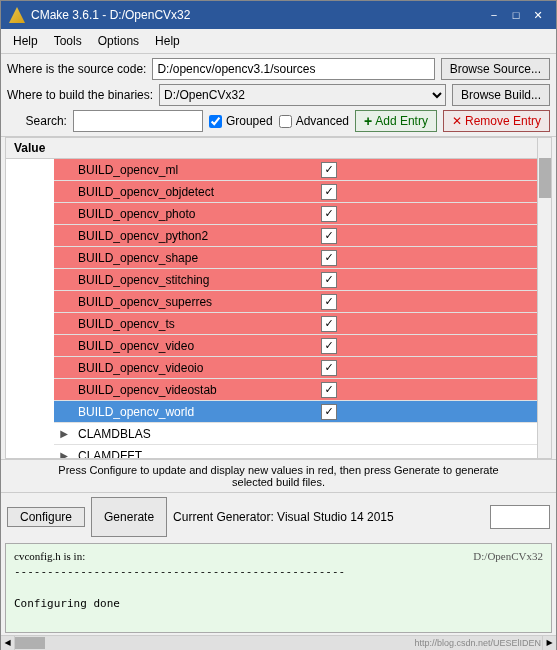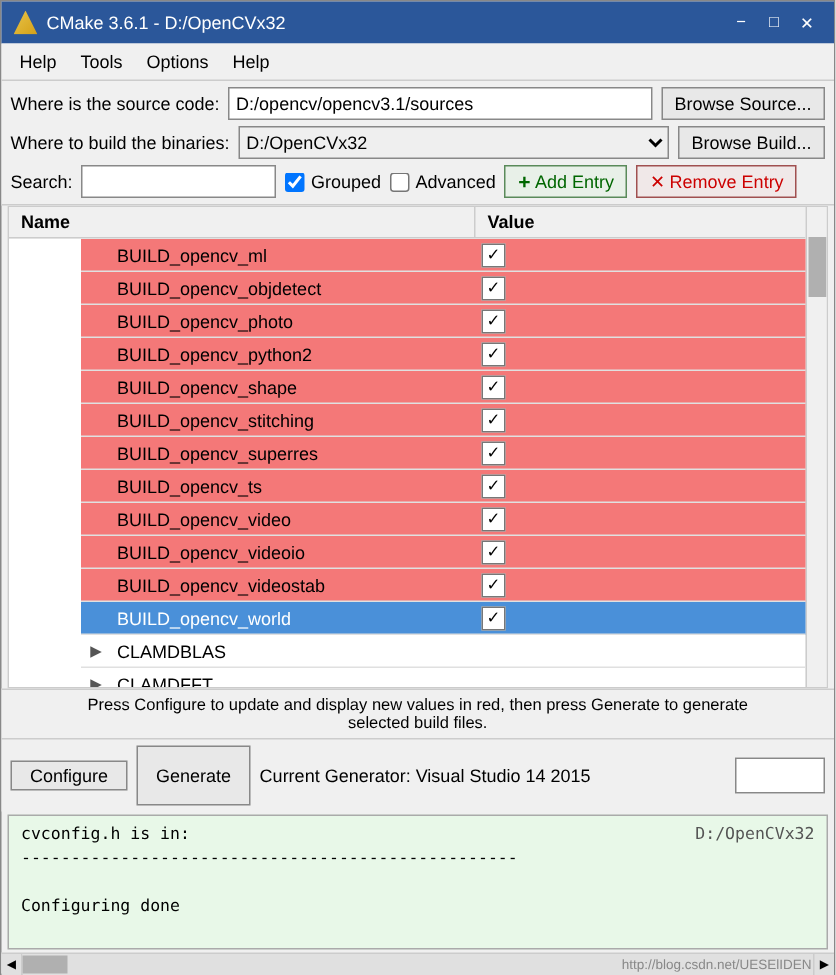--- a/index.html
+++ b/index.html
@@ -105,20 +105,21 @@
       border: 1px solid #888;
       background: #e8e8e8;
       font-size: 12px;
       cursor: pointer;
       white-space: nowrap;
     }
     .search-row {
       display: flex;
       align-items: center;
       gap: 6px;
+      justify-content: flex-end;
     }
     .search-input {
       width: 130px;
       height: 22px;
       border: 1px solid #888;
       padding: 2px 4px;
       font-size: 12px;
       background: white;
     }
     .checkbox-label {
@@ -391,21 +392,20 @@
         <span style="font-size:12px;">✕</span>
         <span>Remove Entry</span>
       </button>
     </div>
   </div>
 
   <div class="table-area">
     <div class="table-container">
       <div class="table-main">
         <div class="table-header">
-          <div class="table-header-cell">Name</div>
           <div class="table-header-cell">Value</div>
         </div>
         <div class="table-scroll">
 
           <div class="table-row red">
             <div class="row-expander"></div>
             <div class="row-name">BUILD_opencv_ml</div>
             <div class="row-value">
               <div class="checkbox-cell checked"></div>
             </div>
@@ -518,21 +518,21 @@
   </div>
 
   <div class="action-bar">
     <button class="configure-btn">Configure</button>
     <button class="generate-btn">Generate</button>
     <span class="generator-label">Current Generator: Visual Studio 14 2015</span>
     <input class="generator-input" type="text" value="" style="">
   </div>
 
   <div class="log-area">
-    <div class="log-line" style="display:flex;justify-content:space-between;">
+    <div class="log-line" style="display:flex;justify-content:space-between;font-family:Liberation Serif, serif;">
       <span>cvconfig.h is in:</span>
       <span style="color:#555;">D:/OpenCVx32</span>
     </div>
     <div class="log-line">--------------------------------------------------</div>
     <div class="log-line">&nbsp;</div>
     <div class="log-line">Configuring done</div>
   </div>
 
   <div class="bottom-scrollbar">
     <div style="width:14px;height:14px;background:#e0e0e0;border-right:1px solid #ccc;display:flex;align-items:center;justify-content:center;font-size:8px;">◀</div>

